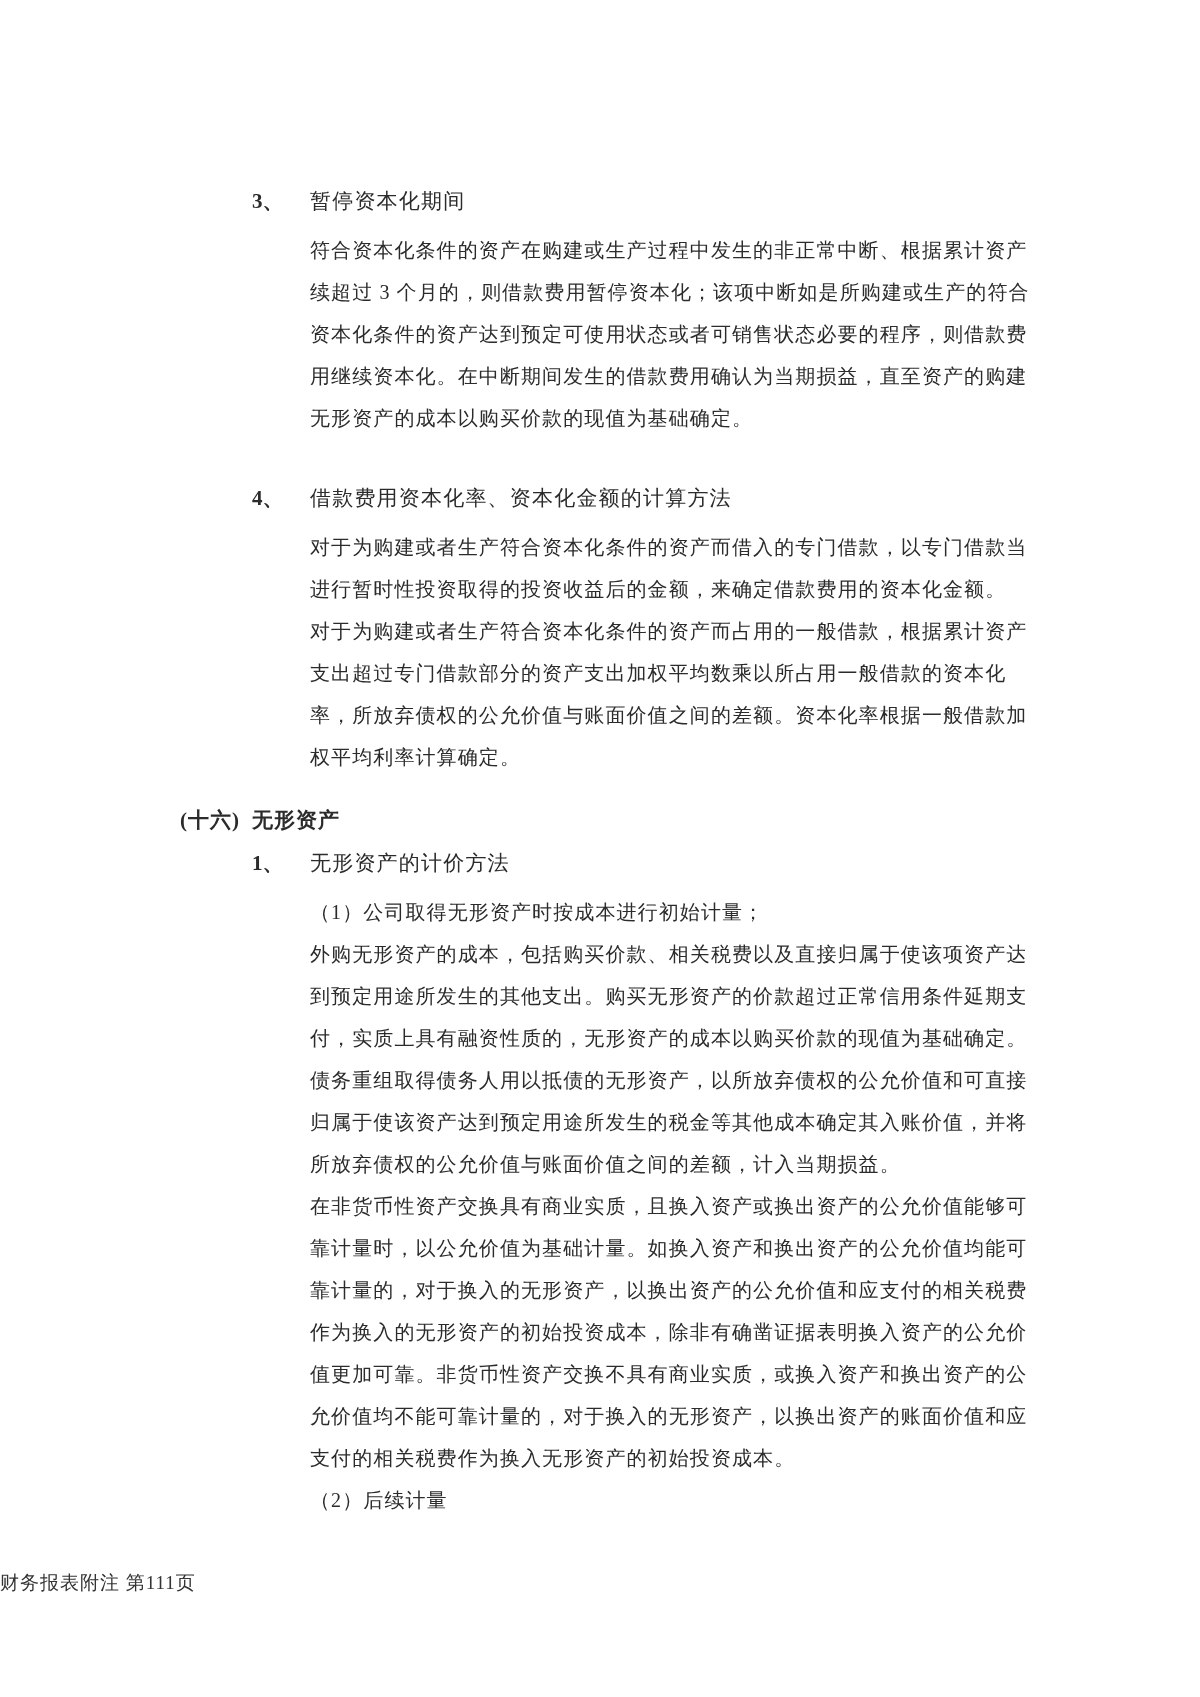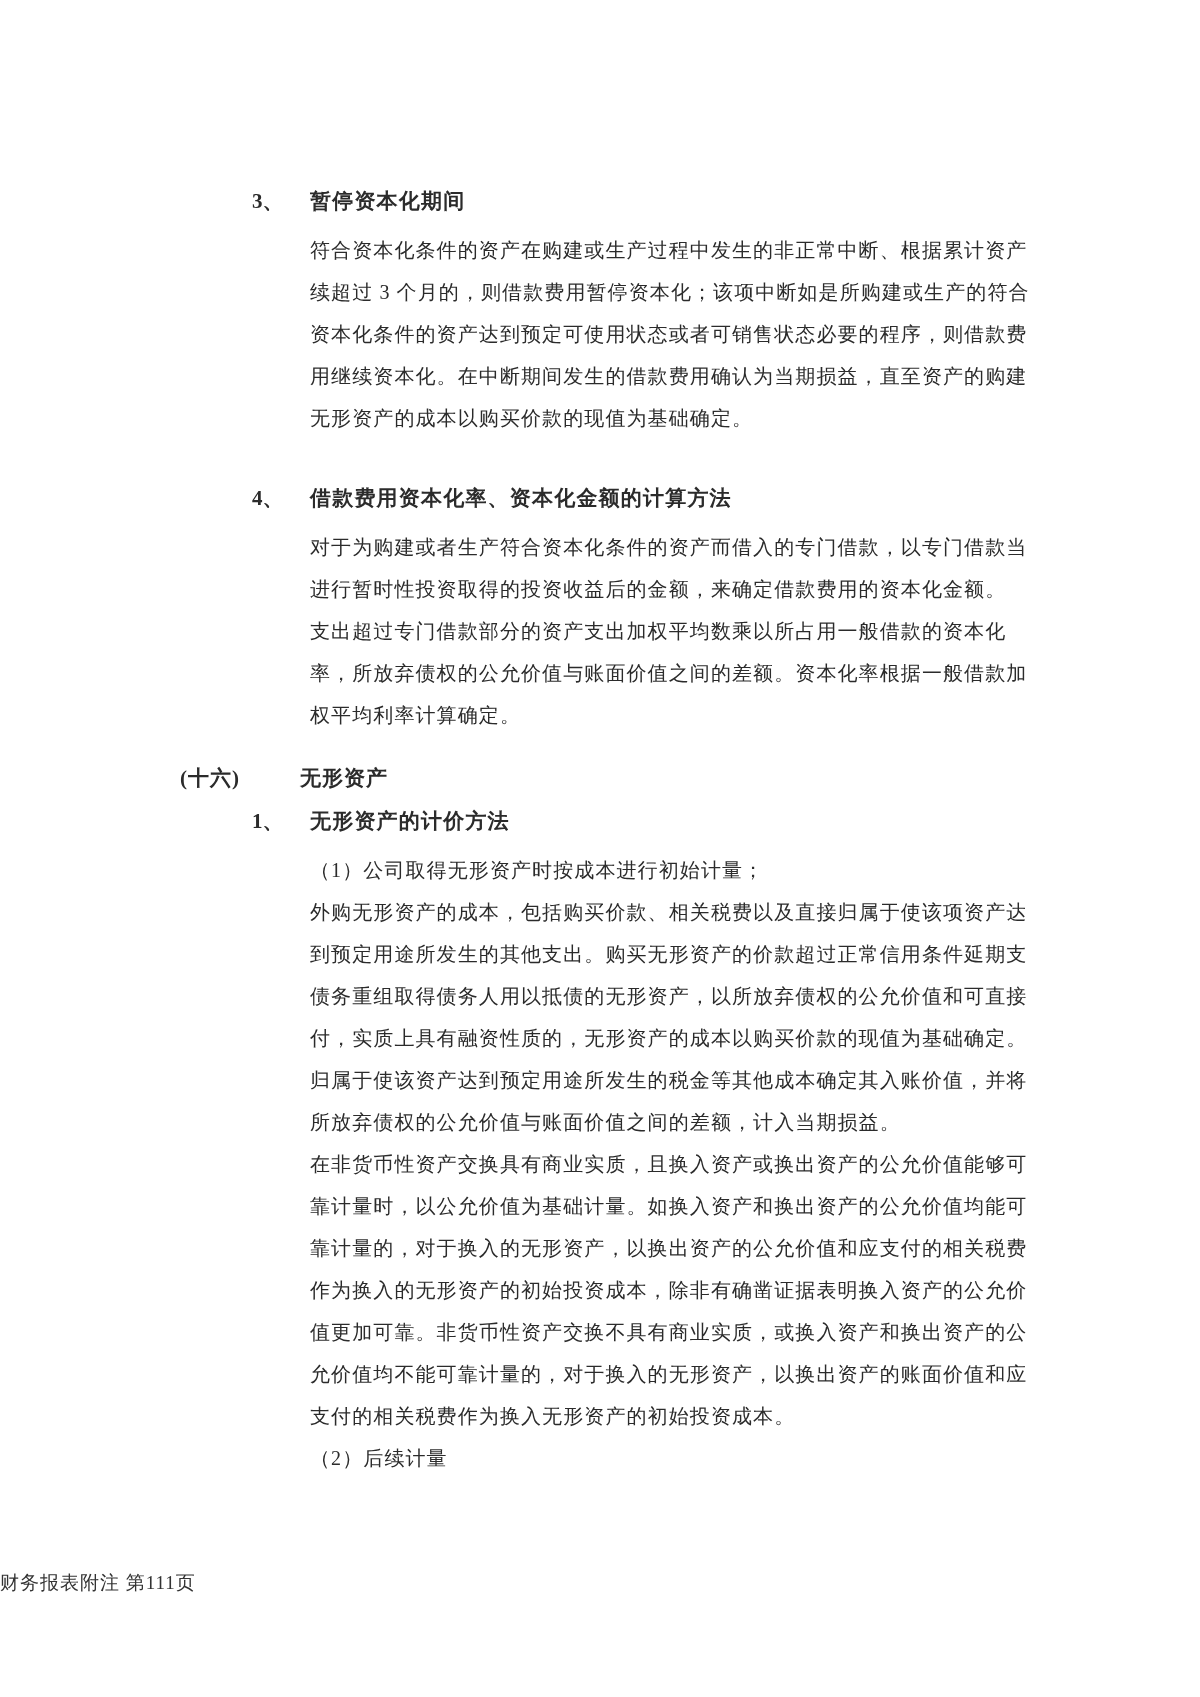--- a/index.html
+++ b/index.html
@@ -16,34 +16,34 @@
   .content { position:absolute; top:186px; left:0; width:1200px; }
 
   .numbered-section { display:flex; align-items:flex-start; margin-left:252px; }
   .num-col {
     flex:none; width:58px;
     font-weight:bold; font-size:21px; line-height:30px;
   }
   .body-col { width:718px; }
   .sec-title {
     margin:0 0 13px 0;
-    font-size:21px; font-weight:bold; line-height:30px;
+    font-size:21px; font-weight:normal; line-height:30px;
     letter-spacing:1.2px; white-space:nowrap;
   }
   .para { margin:0; }
   .line {
     font-size:20px; line-height:42px;
     letter-spacing:1.1px; white-space:nowrap;
   }
 
   .gap-sec4 { margin-top:44px; }
   .part-row {
     margin-top:27px; margin-left:180px;
     font-size:21px; font-weight:bold; line-height:30px;
-    letter-spacing:1px; display:flex;gap:48px;
+    letter-spacing:1px; display:flex;
   }
   .part-num { flex:none; width:72px; }
   .gap-sub { margin-top:13px; }
 
   .footer {
     position:absolute; top:1570px; left:0; width:1200px;
     font-size:19px; letter-spacing:1px; color:#333333;
   }
 </style>
 </head>
@@ -66,42 +66,43 @@
       </div>
     </section>
 
     <section class="numbered-section gap-sec4">
       <div class="num-col">4、</div>
       <div class="body-col">
         <h3 class="sec-title">借款费用资本化率、资本化金额的计算方法</h3>
         <div class="para">
             <div class="line">对于为购建或者生产符合资本化条件的资产而借入的专门借款，以专门借款当</div>
             <div class="line">进行暂时性投资取得的投资收益后的金额，来确定借款费用的资本化金额。</div>
+            <div class="line">对于为购建或者生产符合资本化条件的资产而占用的一般借款，根据累计资产</div>
             <div class="line">支出超过专门借款部分的资产支出加权平均数乘以所占用一般借款的资本化</div>
             <div class="line">率，所放弃债权的公允价值与账面价值之间的差额。资本化率根据一般借款加</div>
             <div class="line">权平均利率计算确定。</div>
           </div>
       </div>
     </section>
 
     <div class="part-row">
       <span class="part-num">(十六)</span>
       <span class="part-title">无形资产</span>
     </div>
 
     <section class="numbered-section gap-sub">
       <div class="num-col">1、</div>
       <div class="body-col">
         <h3 class="sec-title">无形资产的计价方法</h3>
         <div class="para">
             <div class="line">（1）公司取得无形资产时按成本进行初始计量；</div>
             <div class="line">外购无形资产的成本，包括购买价款、相关税费以及直接归属于使该项资产达</div>
             <div class="line">到预定用途所发生的其他支出。购买无形资产的价款超过正常信用条件延期支</div>
+            <div class="line">付，实质上具有融资性质的，无形资产的成本以购买价款的现值为基础确定。</div>
             <div class="line">债务重组取得债务人用以抵债的无形资产，以所放弃债权的公允价值和可直接</div>
-            <div class="line">付，实质上具有融资性质的，无形资产的成本以购买价款的现值为基础确定。</div>
             <div class="line">归属于使该资产达到预定用途所发生的税金等其他成本确定其入账价值，并将</div>
             <div class="line">所放弃债权的公允价值与账面价值之间的差额，计入当期损益。</div>
             <div class="line">在非货币性资产交换具有商业实质，且换入资产或换出资产的公允价值能够可</div>
             <div class="line">靠计量时，以公允价值为基础计量。如换入资产和换出资产的公允价值均能可</div>
             <div class="line">靠计量的，对于换入的无形资产，以换出资产的公允价值和应支付的相关税费</div>
             <div class="line">作为换入的无形资产的初始投资成本，除非有确凿证据表明换入资产的公允价</div>
             <div class="line">值更加可靠。非货币性资产交换不具有商业实质，或换入资产和换出资产的公</div>
             <div class="line">允价值均不能可靠计量的，对于换入的无形资产，以换出资产的账面价值和应</div>
             <div class="line">支付的相关税费作为换入无形资产的初始投资成本。</div>
             <div class="line">（2）后续计量</div>

